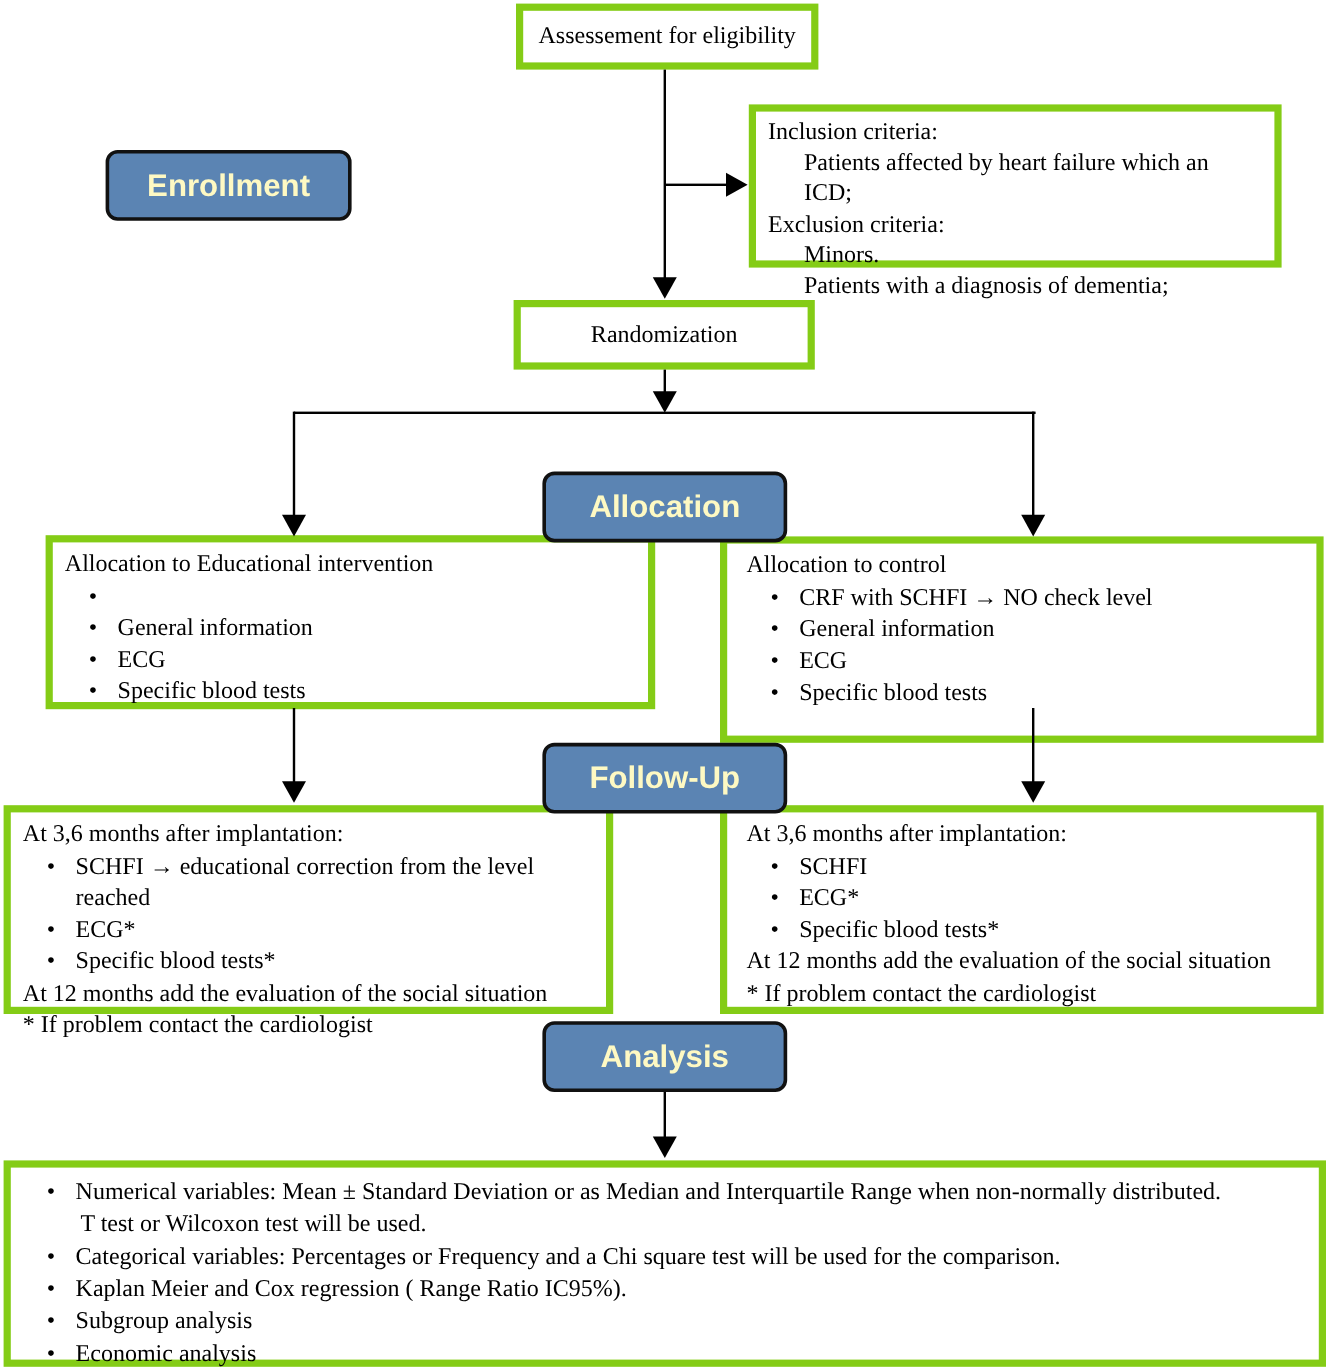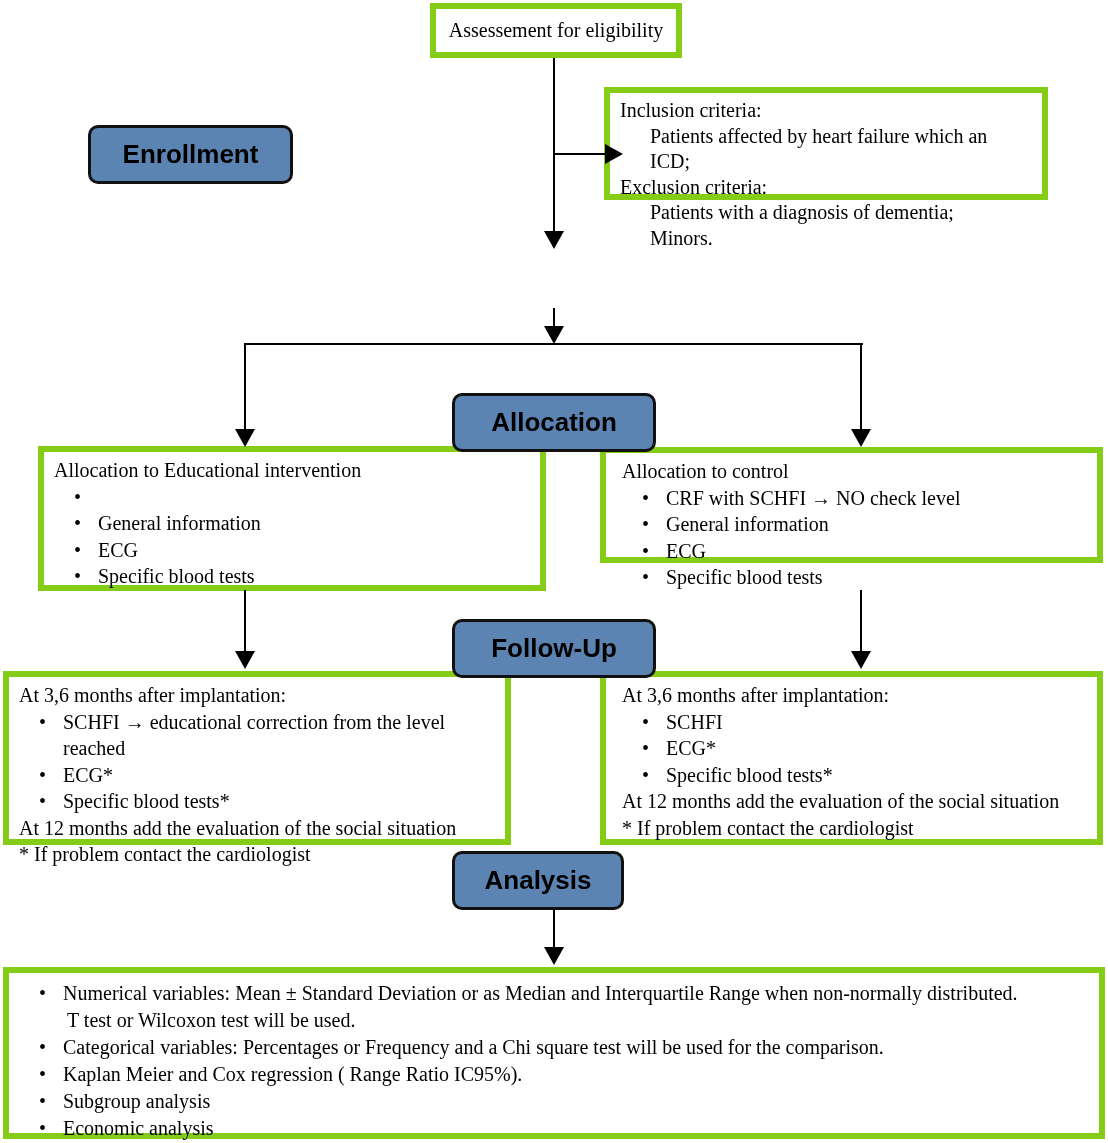--- a/index.html
+++ b/index.html
@@ -11,21 +11,21 @@
     position:absolute;background:#ffffff;border:6px solid #84cc16;
     box-sizing:border-box;z-index:1;font-size:20px;
   }
   .cbox{display:flex;align-items:center;justify-content:center;text-align:center;}
   .txtbox{padding:5px 10px;line-height:26.5px;}
   .bluebox{
     position:absolute;background:var(--node-fill,#5b84b3);border:3px solid #111;
     border-radius:10px;box-sizing:border-box;z-index:3;
     display:flex;align-items:center;justify-content:center;
     font-family:"Liberation Sans", sans-serif;font-weight:bold;font-size:26px;
-    color:#000000;
+    color:#fef9c3;
   }
   .line{position:absolute;background:#000;z-index:2;}
   .ah{position:absolute;width:0;height:0;z-index:2;}
   .ah-down{border-left:10px solid transparent;border-right:10px solid transparent;border-top:18px solid #000;}
   .ah-right{border-top:10px solid transparent;border-bottom:10px solid transparent;border-left:18px solid #000;}
   .row{display:flex;align-items:flex-start;}
   .row .marker{flex:none;width:24px;}
   .row.bulleted{padding-left:20px;}
   .row.indent{padding-left:30px;}
   .row.cont{padding-left:24px;align-items:center;}
@@ -40,42 +40,45 @@
   <div class="wbox cbox" style="left:430px;top:3px;width:252px;height:55px;">
     <span>Assessement for eligibility</span>
   </div>
 
   <div class="line" style="left:553px;top:58px;width:2px;height:175px;"></div>
   <div class="ah ah-down" style="left:544px;top:231px;"></div>
 
   <div class="line" style="left:554px;top:153px;width:53px;height:2px;"></div>
   <div class="ah ah-right" style="left:605px;top:144px;"></div>
 
-  <div class="wbox txtbox" style="left:604px;top:87px;width:444px;height:113px;line-height:25.5px;">
+  <div class="wbox txtbox" style="left:624px;top:87px;width:444px;height:136px;line-height:25.5px;">
     <div class="row">
         <span>Inclusion criteria:</span>
       </div>
     <div class="row indent">
         <span>Patients affected by heart failure which an ICD;</span>
       </div>
     <div class="row">
         <span>Exclusion criteria:</span>
       </div>
     <div class="row indent">
+        <span>Minors.</span>
+      </div>
+    <div class="row indent">
         <span>Patients with a diagnosis of dementia;</span>
-      </div>
-    <div class="row indent">
-        <span>Minors.</span>
       </div>
   </div>
 
   <div class="bluebox" style="left:88px;top:125px;width:205px;height:59px;">
     <span>Enrollment</span>
   </div>
 
+  <div class="wbox cbox" style="left:428px;top:250px;width:251px;height:58px;">
+    <span>Randomization</span>
+  </div>
 
   <div class="line" style="left:553px;top:308px;width:2px;height:20px;"></div>
   <div class="ah ah-down" style="left:544px;top:326px;"></div>
 
   <div class="line" style="left:245px;top:343px;width:618px;height:2px;"></div>
   <div class="line" style="left:244px;top:343px;width:2px;height:88px;"></div>
   <div class="ah ah-down" style="left:235px;top:429px;"></div>
   <div class="line" style="left:860px;top:343px;width:2px;height:88px;"></div>
   <div class="ah ah-down" style="left:851px;top:429px;"></div>
 
@@ -97,21 +100,21 @@
     <div class="row bulleted">
         <span class="marker">•</span>
         <span>ECG</span>
       </div>
     <div class="row bulleted">
         <span class="marker">•</span>
         <span>Specific blood tests</span>
       </div>
   </div>
 
-  <div class="wbox txtbox alloc-box" style="left:600px;top:447px;width:503px;height:116px;padding-left:16px;">
+  <div class="wbox txtbox alloc-box" style="left:600px;top:447px;width:503px;height:172px;padding-left:16px;">
     <div class="row">
         <span>Allocation to control</span>
       </div>
     <div class="row bulleted">
         <span class="marker">•</span>
         <span>CRF with SCHFI → NO check level</span>
       </div>
     <div class="row bulleted">
         <span class="marker">•</span>
         <span>General information</span>
@@ -176,21 +179,21 @@
         <span>Specific blood tests*</span>
       </div>
     <div class="row">
         <span>At 12 months add the evaluation of the social situation</span>
       </div>
     <div class="row">
         <span>* If problem contact the cardiologist</span>
       </div>
   </div>
 
-  <div class="bluebox" style="left:452px;top:851px;width:172px;height:59px;">
+  <div class="bluebox" style="left:452px;top:851px;width:204px;height:59px;">
     <span>Analysis</span>
   </div>
 
   <div class="line" style="left:553px;top:910px;width:2px;height:39px;"></div>
   <div class="ah ah-down" style="left:544px;top:947px;"></div>
 
   <div class="wbox txtbox analysis-list" style="left:3px;top:967px;width:1102px;height:172px;padding-top:7px;">
     <div class="row bulleted">
         <span class="marker">•</span>
         <span>Numerical variables: Mean ± Standard Deviation or as Median and Interquartile Range when non-normally distributed.</span>

